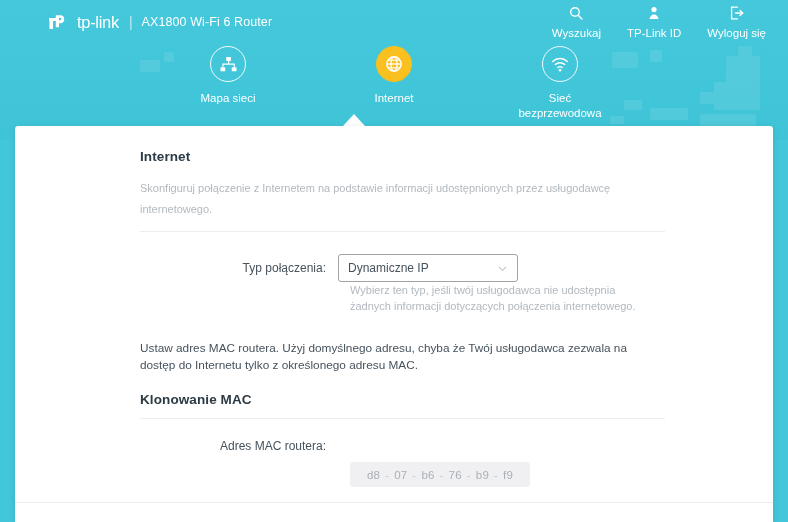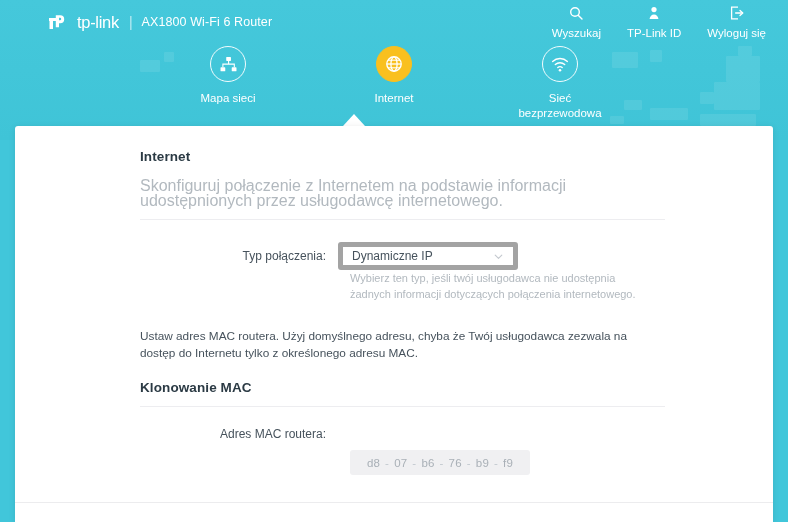--- a/index.html
+++ b/index.html
@@ -146,23 +146,23 @@
   }
 
   .sec-title {
     font-size: 13.5px;
     font-weight: bold;
     color: #2b3a44;
     letter-spacing: 0.1px;
   }
   .sec-desc {
     margin-top: 14px;
-    font-size: 16px;
+    font-size: 11px;
     color: #b2b9bf;
-    line-height: 15px;
+    line-height: 21px;
     max-width: 480px;
   }
   .hr {
     margin-top: 11px;
     height: 1px;
     background: #ededf0;
     width: 100%;
   }
 
   .field-row {
@@ -173,21 +173,21 @@
   .field-label {
     width: 198px;
     text-align: right;
     padding-right: 12px;
     font-size: 12px;
     color: #46525c;
   }
   .select {
     width: 180px;
     height: 28px;
-    border: 5px solid #a3a3a3;
+    border: 1px solid #a3a3a3;
     border-radius: 3px;
     background: #ffffff;
     display: flex;
     align-items: center;
     padding: 0 9px;
     font-size: 12px;
     color: #46525c;
     cursor: pointer;
     position: relative;
   }

